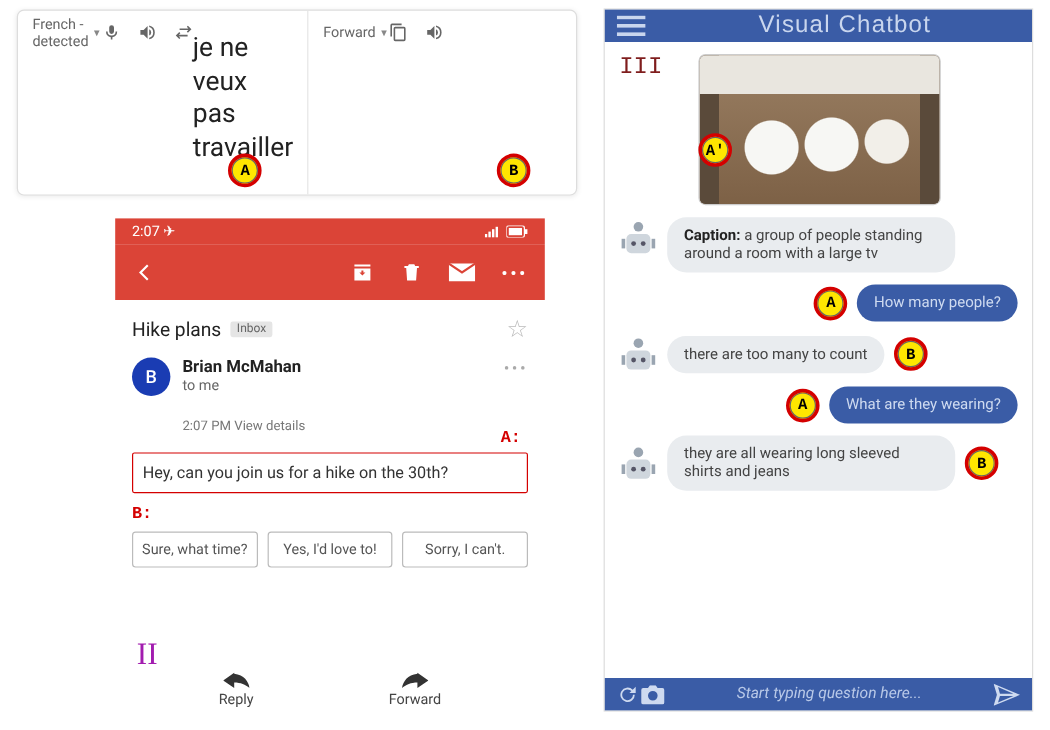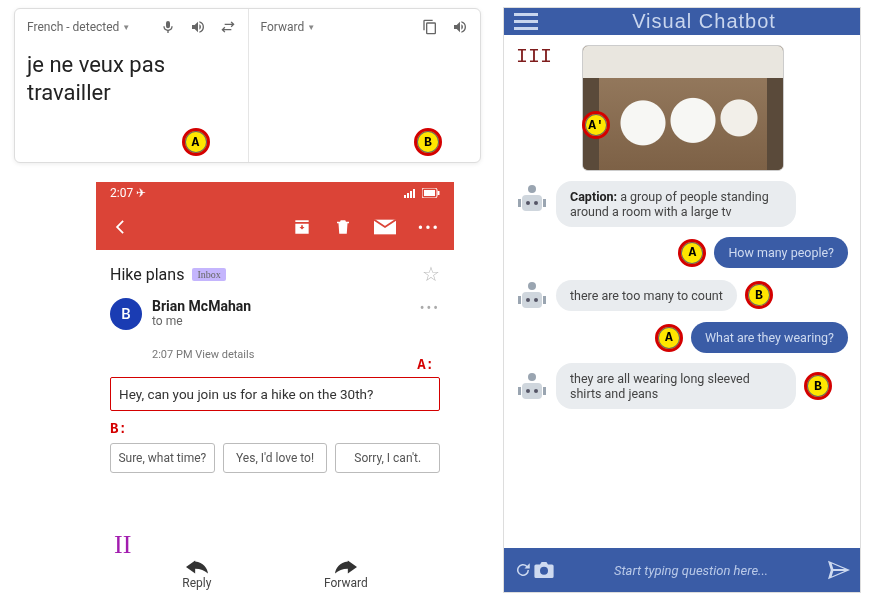--- a/index.html
+++ b/index.html
@@ -19,21 +19,21 @@
     width: 467px; height: 155px;
     border: 1px solid #ddd;
     border-radius: 6px;
     box-shadow: 0 1px 4px rgba(0,0,0,.08);
     display: flex;
     background: #fff;
   }
   .translate-panel .col {
     flex: 1 1 50%;
     display: flex;
-    flex-direction: column;
+    flex-direction: row;
     padding: 6px 12px 4px;
     position: relative;
   }
   .translate-panel .col + .col { border-left: 1px solid #e5e5e5; }
   .translate-panel .header-row { display:flex; align-items:center; justify-content:space-between; height:24px; }
   .lang-label {
     color:#666; font-size:12px; display:flex; align-items:center; gap:3px;
   }
   .lang-label .tri { font-size:8px; color:#888; }
   .icon-row { display:flex; gap:14px; align-items:center; fill:#666; }
@@ -70,21 +70,21 @@
     display:flex; align-items:center; padding:0 14px;
     justify-content:space-between;
   }
   .email-toolbar .left { display:flex; align-items:center; }
   .email-toolbar .right { display:flex; align-items:center; gap:22px; }
   .email-toolbar svg { fill:#fff; }
   .email-body { padding:12px 14px 4px; position:relative; }
   .subject-row { display:flex; align-items:center; justify-content:space-between; margin-bottom:12px; }
   .subject-row .left { display:flex; align-items:center; gap:8px; }
   .subject { font-size:16px; color:#222; }
-  .inbox-tag { background:#c4b5fd; color:#666; font-size:10px; padding:1px 5px; border-radius:2px;font-family:Liberation Serif, serif; }
+  .inbox-tag { background:#e5e5e5; color:#666; font-size:10px; padding:1px 5px; border-radius:2px; }
   .star { color:#bbb; font-size:20px; }
   .sender-row { display:flex; gap:10px; align-items:flex-start; }
   .avatar-b {
     width:32px; height:32px; border-radius:50%; background:#1a3cb3;
     color:#fff; display:flex; align-items:center; justify-content:center;
     font-size:15px; font-weight:500;
   }
   .sender-info { flex:1; }
   .sender-name { font-size:14px; font-weight:700; color:#222; }
   .sender-to { font-size:12px; color:#666; }
@@ -161,21 +161,21 @@
   .bubble-gray {
     background:#e9ecef; color:#444; border-radius:16px;
     padding:8px 14px; font-size:12.5px; max-width:240px;
   }
   .bubble-gray b { font-weight:700; color:#222; }
   .bubble-blue {
     background:#3a5ca6; color:#cedaf0; border-radius:16px;
     padding:8px 14px; font-size:12.5px; max-width:200px;
   }
   .chat-input-bar {
-    height:44px; background:#3a5ca6; color:#aebde0;
+    height:27px; background:#3a5ca6; color:#aebde0;
     display:flex; align-items:center; padding:0 10px; gap:10px;
     font-size:13px;
   }
   .chat-input-bar .placeholder { flex:1; font-style:italic; text-align:center; color:#b9c9e8; }
   .refresh-cam { display:flex; align-items:center; gap:2px; fill:#cedaf0; }
 
 </style>
 </head>
 <body>
 

